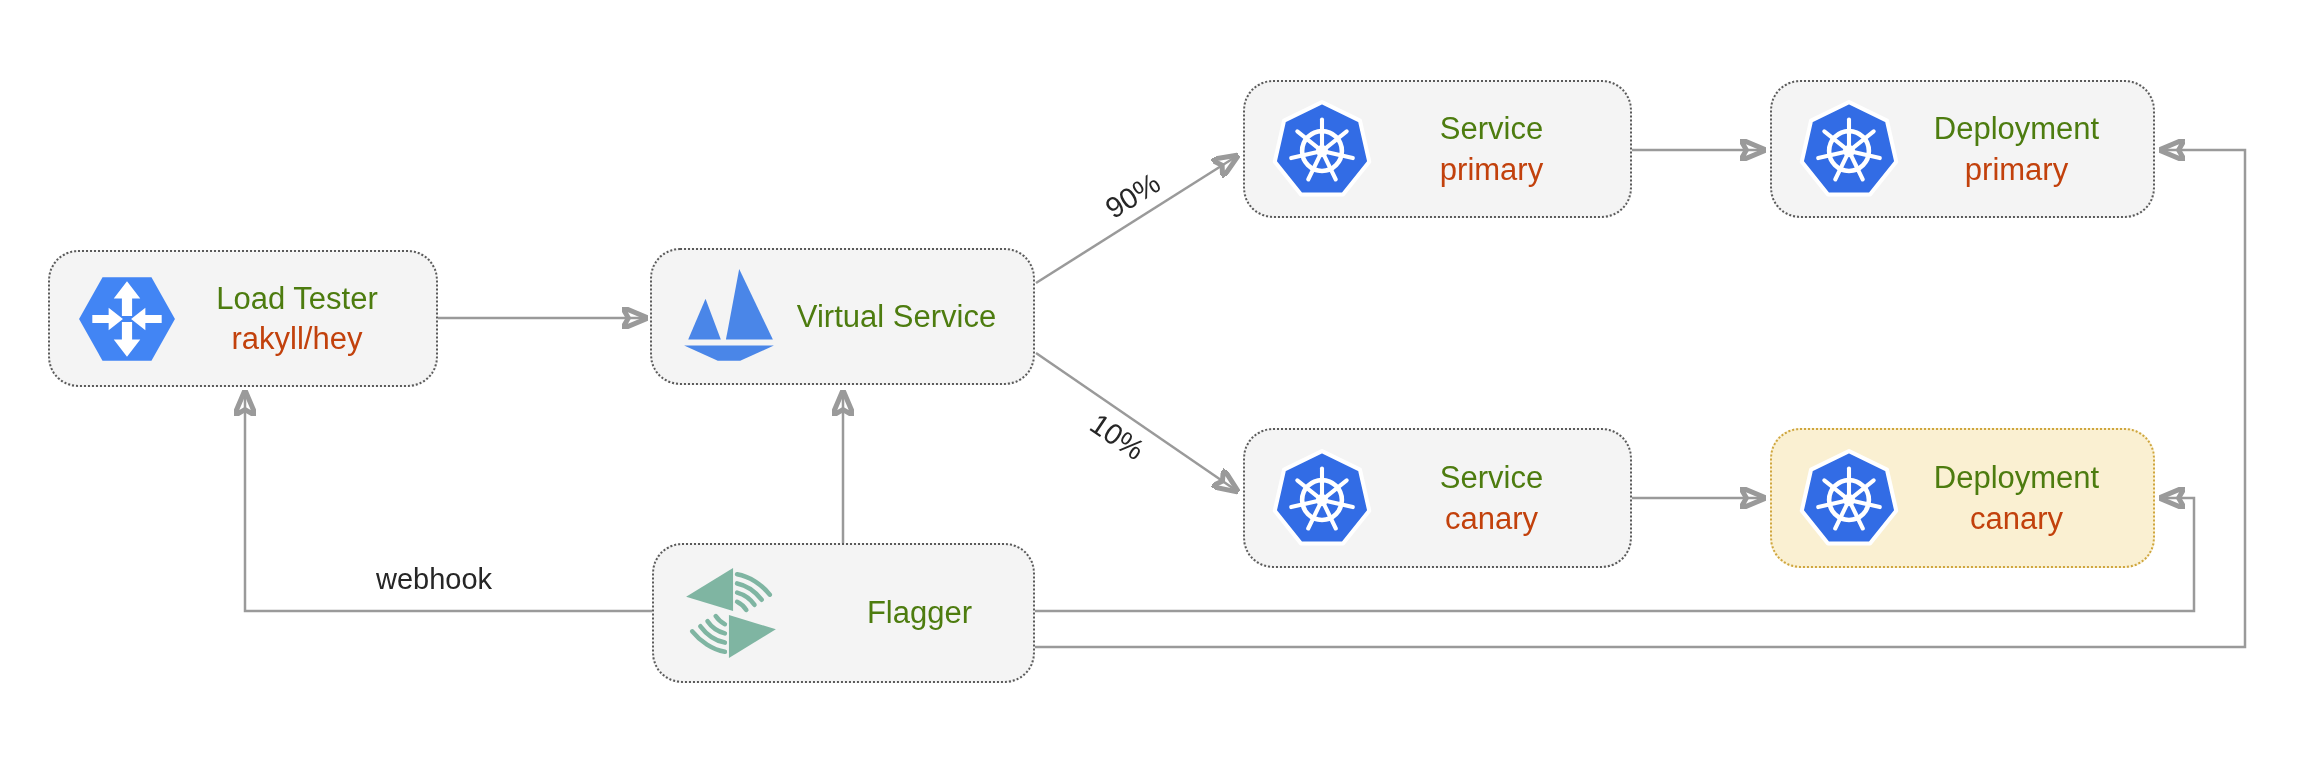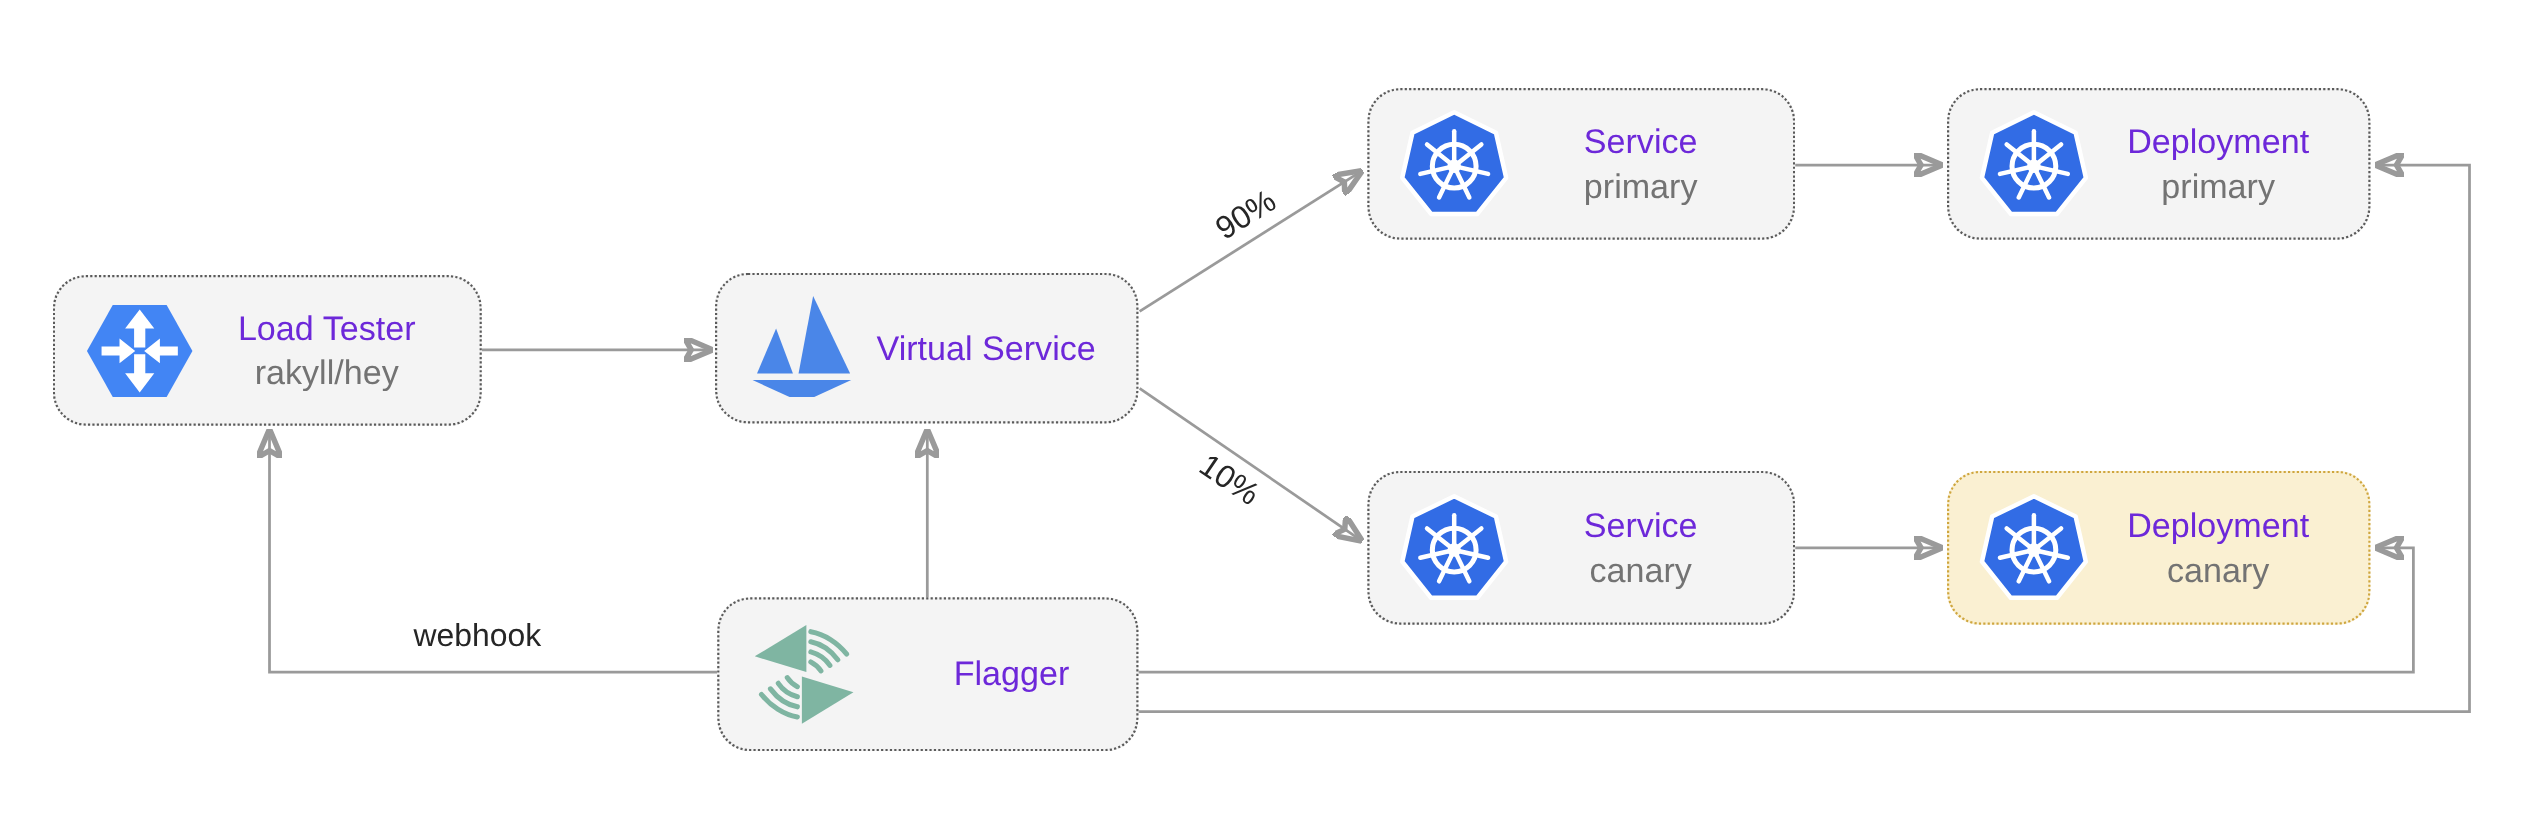--- a/index.html
+++ b/index.html
@@ -48,25 +48,25 @@
     flex: 1 1 auto;
     display: flex;
     flex-direction: column;
     align-items: center;
     justify-content: center;
     text-align: center;
     line-height: 1.2;
   }
   .title {
     font-size: 31px;
-    color: #6d28d9;
+    color: #4d7c0f;
   }
   .subtitle {
     font-size: 31px;
-    color: #737373;
+    color: #c2410c;
     margin-top: 3px;
   }
   .edge-label {
     position: absolute;
     z-index: 3;
     font-size: 29px;
     color: #262626;
     white-space: nowrap;
     transform: translate(-50%, -50%) rotate(var(--rot, 0deg));
   }

